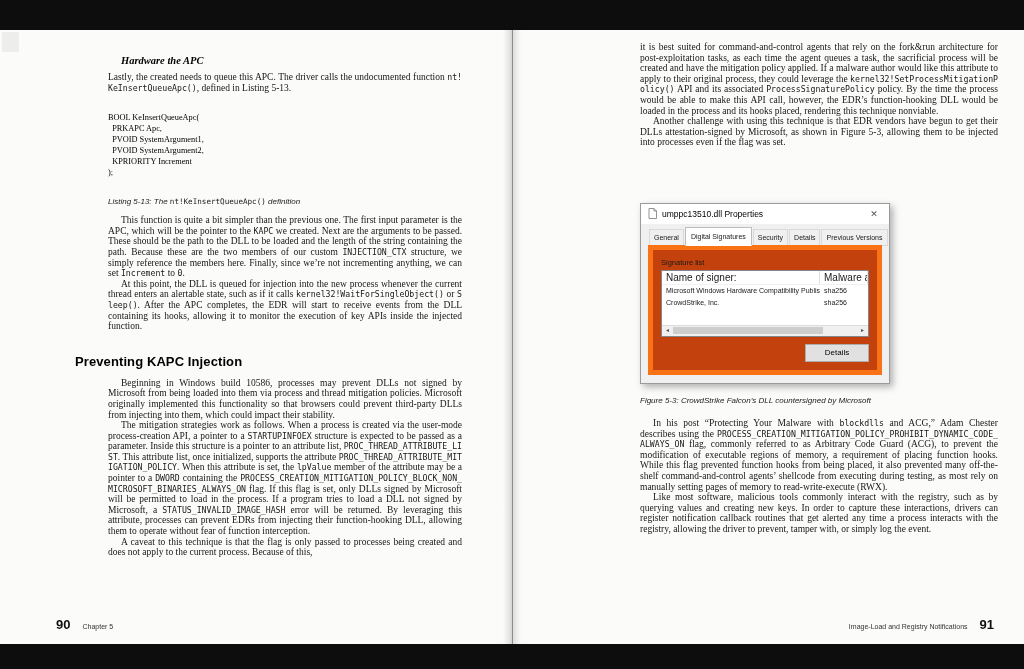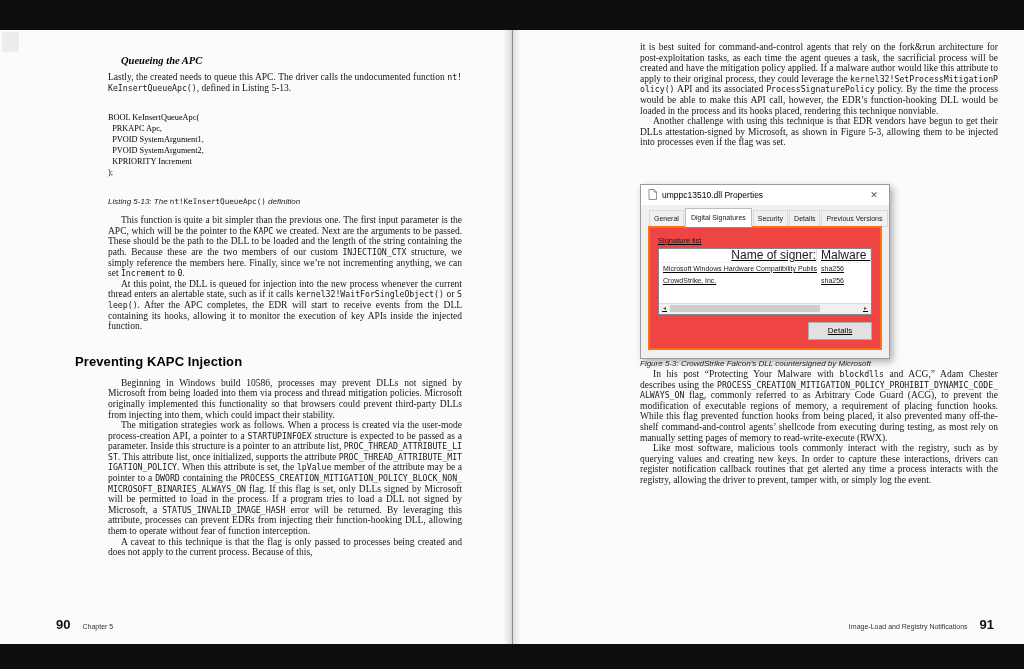--- a/index.html
+++ b/index.html
@@ -25,67 +25,67 @@
   .page-right .content { padding: 12px 26px 0 128px; }
 
   .p { margin: 0; font-size: 9.5px; line-height: 10.6px; text-align: justify; color: #161616; }
   .indent { text-indent: 13px; }
   .mono { font-family: "DejaVu Sans Mono", monospace; font-size: 8.2px; word-break: break-all; }
 
   .subhead { margin: 0 0 5px 13px; font-family: "Liberation Serif", serif; font-weight: bold; font-style: italic; font-size: 10.5px; line-height: 12px; color: #000; }
   .code { margin: 19px 0; font-family: Liberation Serif, serif; font-size: 8.3px; line-height: 11px; color: #000; white-space: pre; }
   .caption { margin: 0 0 8px; font-family: "Liberation Sans", sans-serif; font-style: italic; font-size: 8px; line-height: 10px; color: #222; text-align: left; }
   .caption .mono { font-style: normal; font-size: 7.6px; }
-  .fig-caption { margin: 0 0; }
+  .fig-caption { margin: 12px 0; }
   .ahead { font-family: "Liberation Sans", sans-serif; font-weight: bold; font-size: 13px; line-height: 15px; color: #000; margin: 22px 0 9px -33px; letter-spacing: 0.1px; }
   .page-right .ahead { margin: 26px 0 9px -50px; }
 
   .footer { position: absolute; bottom: 11px; font-family: "Liberation Sans", sans-serif; color: #222; }
   .footer-left { left: 56px; }
   .footer-right { right: 30px; text-align: right; }
   .pgnum { font-weight: bold; font-size: 13px; color: #111; }
   .pglabel { font-size: 7px; color: #333; }
   .footer-left .pglabel { margin-left: 12px; }
   .footer-right .pglabel { margin-right: 12px; }
 
   
-  .figure { margin-top: 36px; }
+  .figure { margin-top: 55px; }
   .dlg { width: 250px; background: #f0f0f0; border: 1px solid #9b9b9b; box-shadow: 3px 3px 7px rgba(0,0,0,0.30); font-family: "Liberation Sans", sans-serif; }
   .dlg-title { display: flex; align-items: center; height: 20px; background: #fff; padding-left: 7px; }
   .dlg-ico { display: inline-flex; }
   .dlg-t { flex: 1; font-size: 8.5px; color: #000; margin-left: 5px; white-space: nowrap; overflow: hidden; }
   .dlg-close { width: 30px; text-align: center; font-size: 9px; color: #555; }
   .dlg-tabs { display: flex; align-items: flex-end; padding: 3px 0 0 8px; position: relative; }
   .tab { font-size: 7px; line-height: 9px; padding: 3px 4px; background: #f0f0f0; border: 1px solid #d9d9d9; margin-right: 1px; margin-bottom: -1px; color: #1a1a1a; white-space: nowrap; position: relative; }
   .tab.active { background: #fff; border-color: #bdbdbd; border-bottom-color: #fff; padding: 4px 5px; z-index: 2; }
-  .tab-page { position: relative; background: #ef4444; border: 2px solid #f97316; margin: 0 7px 8px; padding: 8px; text-decoration: underline; }
+  .tab-page { position: relative; background: #c2410c; border: 5px solid #f97316; margin: 0 7px 8px; padding: 8px; }
   .group-label { font-size: 7.5px; color: #1a1a1a; }
   .lv { margin-top: 3px; border: 1px solid #828790; background: #fff; }
   .lv-head { display: flex; border-bottom: 1px solid #f0f0f0; }
-  .lv-col { font-size: 12px; line-height: 13px; height: 13px; padding-left: 4px; border-right: 1px solid #e0e0e0; overflow: hidden; white-space: nowrap; color: #1a1a1a; text-align: right; }
+  .lv-col { font-size: 10px; line-height: 13px; height: 13px; padding-left: 4px; border-right: 1px solid #e0e0e0; overflow: hidden; white-space: nowrap; color: #1a1a1a; }
   .c1 { width: 158px; flex: none; }
   .c2 { flex: 1; }
   .lv-body { height: 40px; }
   .lv-row { display: flex; }
   .lv-cell { font-size: 7px; line-height: 12px; height: 12px; padding-left: 4px; overflow: hidden; white-space: nowrap; color: #1a1a1a; }
   .lv-scroll { display: flex; align-items: center; height: 11px; background: #f0f0f0; border-top: 1px solid #dcdcdc; }
   .lv-arr { width: 11px; text-align: center; font-size: 5px; color: #505050; line-height: 11px; }
   .lv-thumb { height: 7px; width: 150px; background: #cdcdcd; }
   .lv-sp { flex: 1; }
   .dlg-actions { display: flex; justify-content: flex-end; margin-top: 7px; }
   .btn { width: 64px; text-align: center; font-size: 8px; line-height: 16px; height: 18px; background: #e1e1e1; border: 1px solid #adadad; color: #000; }
 </style>
 </head>
 <body>
 
 <div class="spread">
 
   <div class="page page-left">
     <div class="content">
-      <h3 class="subhead">Queueing the APC</h3>
+      <h3 class="subhead">Hardware the APC</h3>
       <p class="p"><span>Lastly, the created needs to queue this APC. The driver calls the undocumented function </span><span class="mono">nt!KeInsertQueueApc()</span><span>, defined in Listing 5-13.</span></p>
       <pre class="code">BOOL KeInsertQueueApc(
   PRKAPC Apc,
   PVOID SystemArgument1,
   PVOID SystemArgument2,
   KPRIORITY Increment
 );</pre>
       <p class="caption"><span>Listing 5-13: The </span><span class="mono">nt!KeInsertQueueApc()</span><span> definition</span></p>
       <p class="p indent"><span>This function is quite a bit simpler than the previous one. The first input parameter is the APC, which will be the pointer to the </span><span class="mono">KAPC</span><span> we created. Next are the arguments to be passed. These should be the path to the DLL to be loaded and the length of the string containing the path. Because these are the two members of our custom </span><span class="mono">INJECTION_CTX</span><span> structure, we simply reference the members here. Finally, since we’re not incrementing anything, we can set </span><span class="mono">Increment</span><span> to </span><span class="mono">0</span><span>.</span></p>
       <p class="p indent"><span>At this point, the DLL is queued for injection into the new process whenever the current thread enters an alertable state, such as if it calls </span><span class="mono">kernel32!WaitForSingleObject()</span><span> or </span><span class="mono">Sleep()</span><span>. After the APC completes, the EDR will start to receive events from the DLL containing its hooks, allowing it to monitor the execution of key APIs inside the injected function.</span></p>

